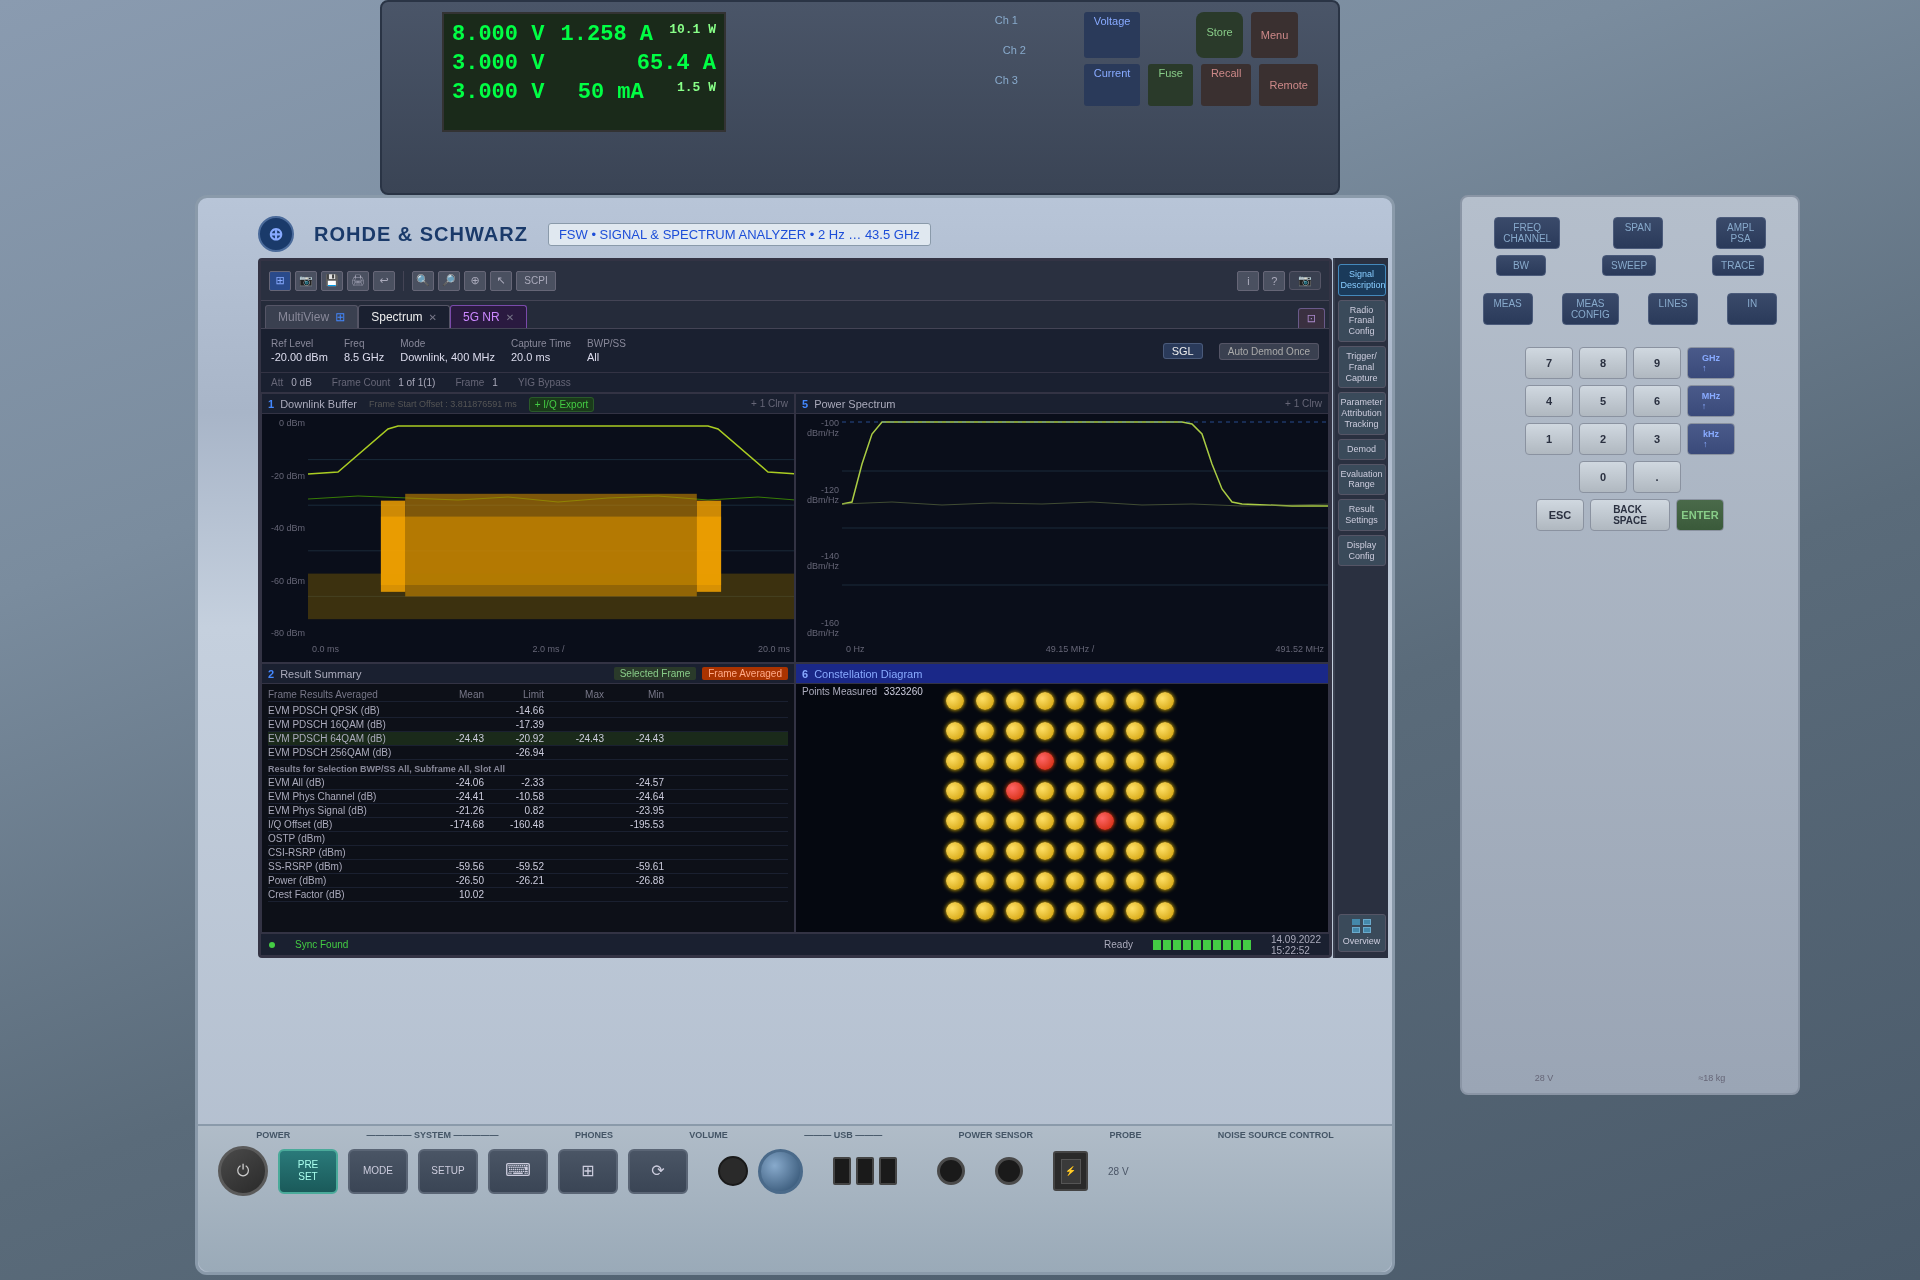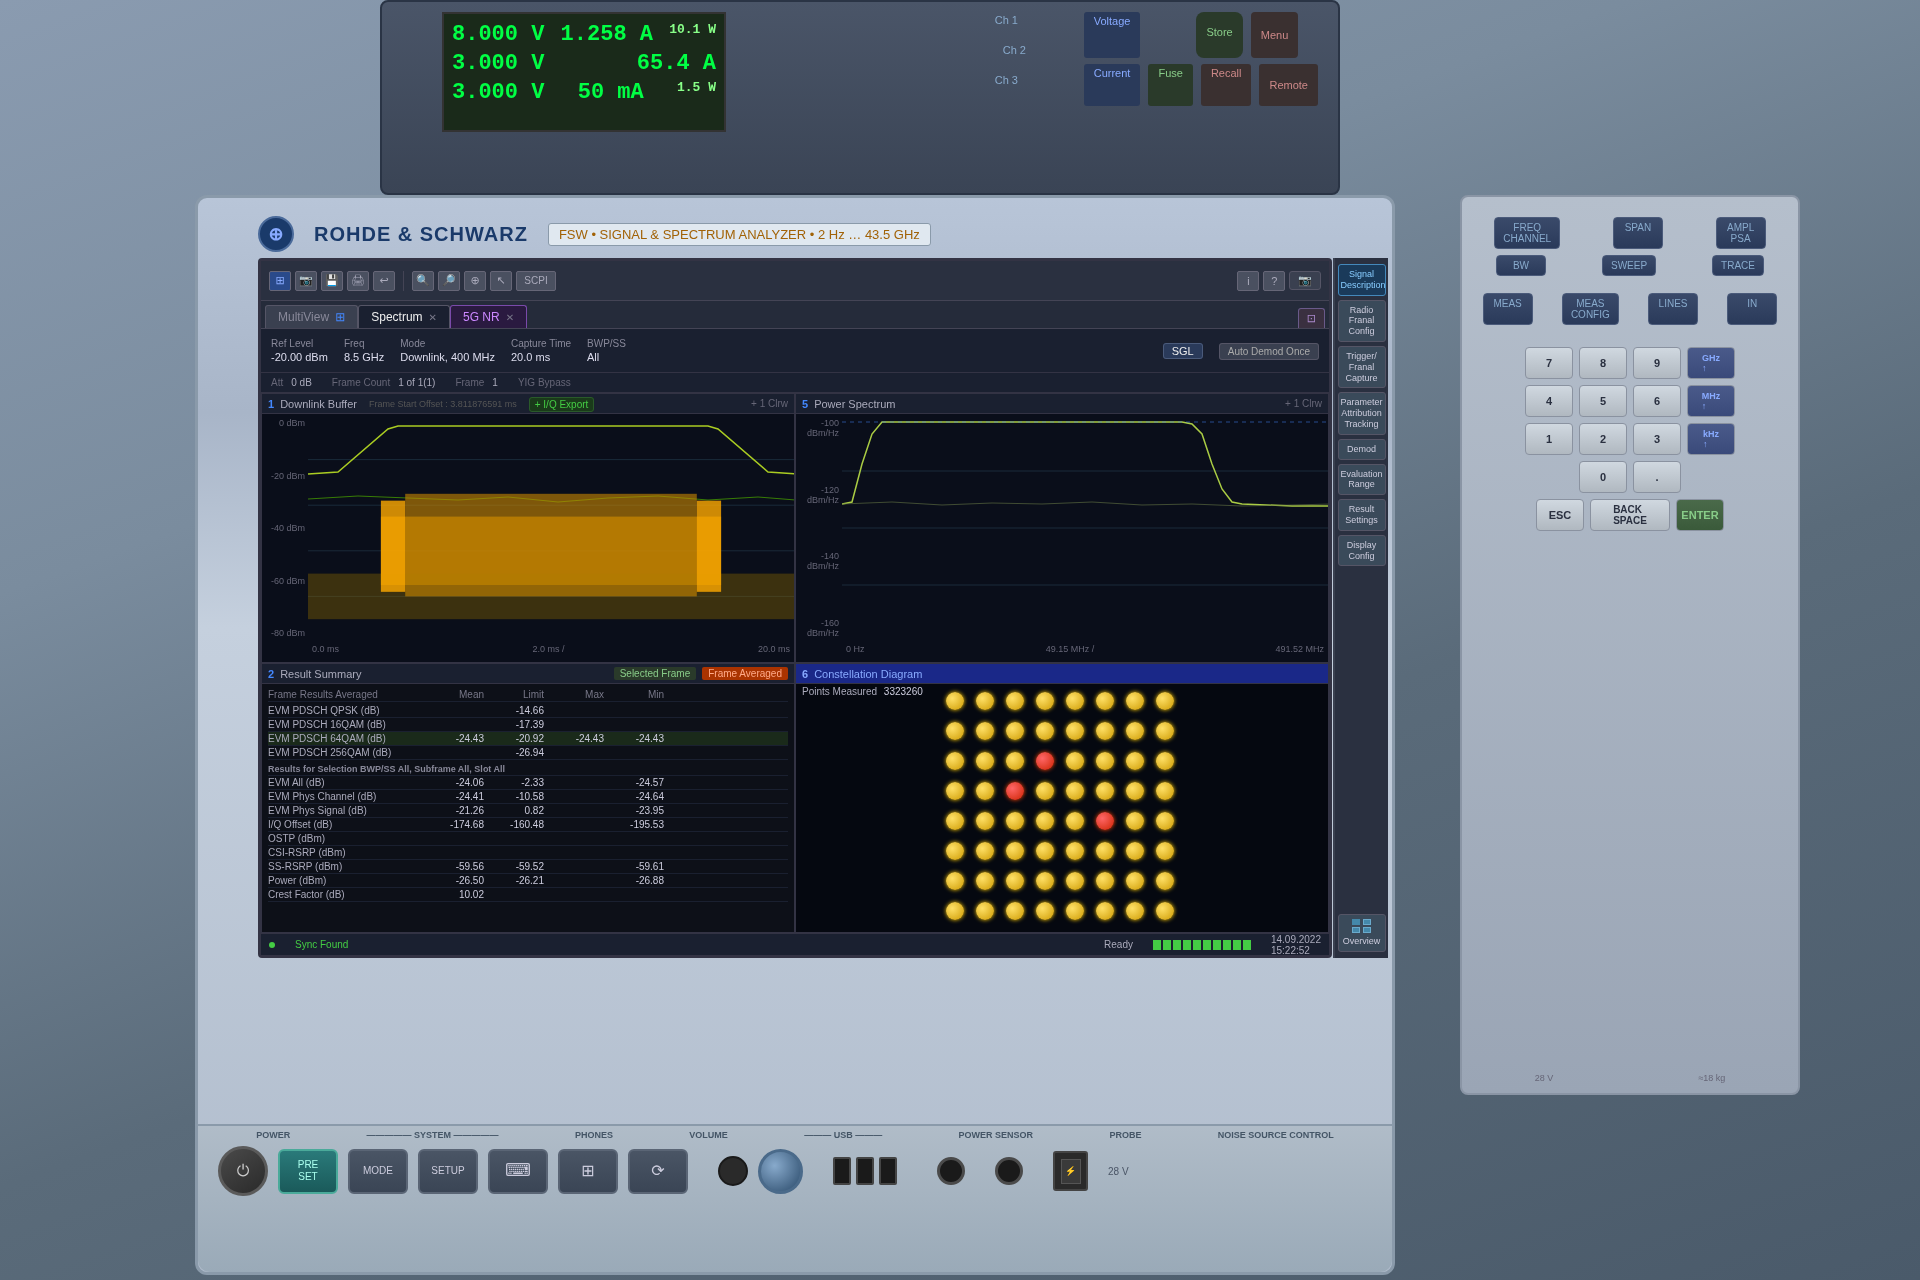--- a/index.html
+++ b/index.html
@@ -78,21 +78,21 @@
     }
 
     .brand-logo {
       color: #1a3a6a;
       font-size: 20px;
       font-weight: bold;
       letter-spacing: 1px;
     }
 
     .brand-model {
-      color: #a16207;
+      color: #1d4ed8;
       font-size: 13px;
       background: #e0e8f0;
       padding: 3px 10px;
       border-radius: 3px;
       border: 1px solid #8a9aaa;
     }
 
     
     .screen {
       position: absolute;

